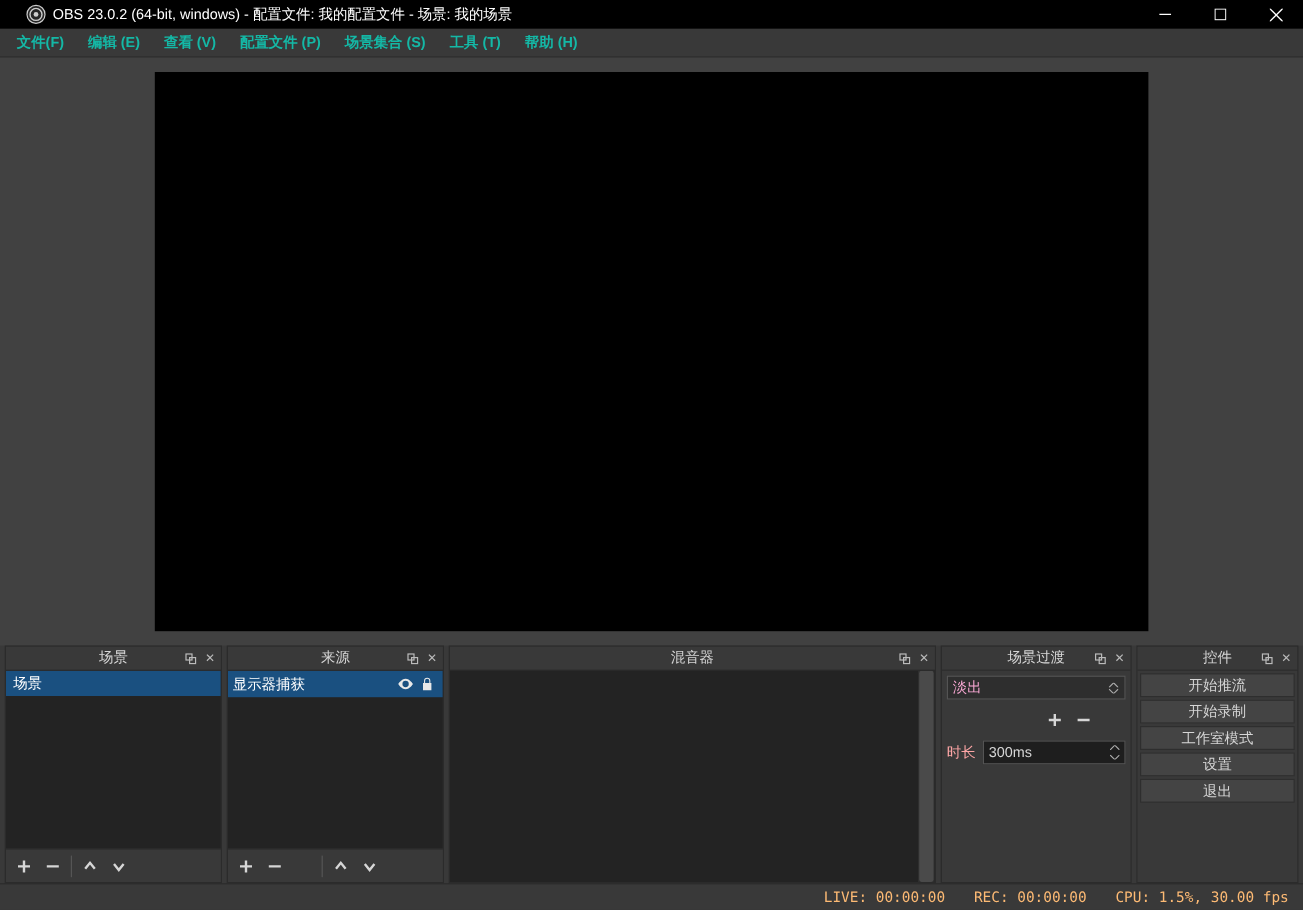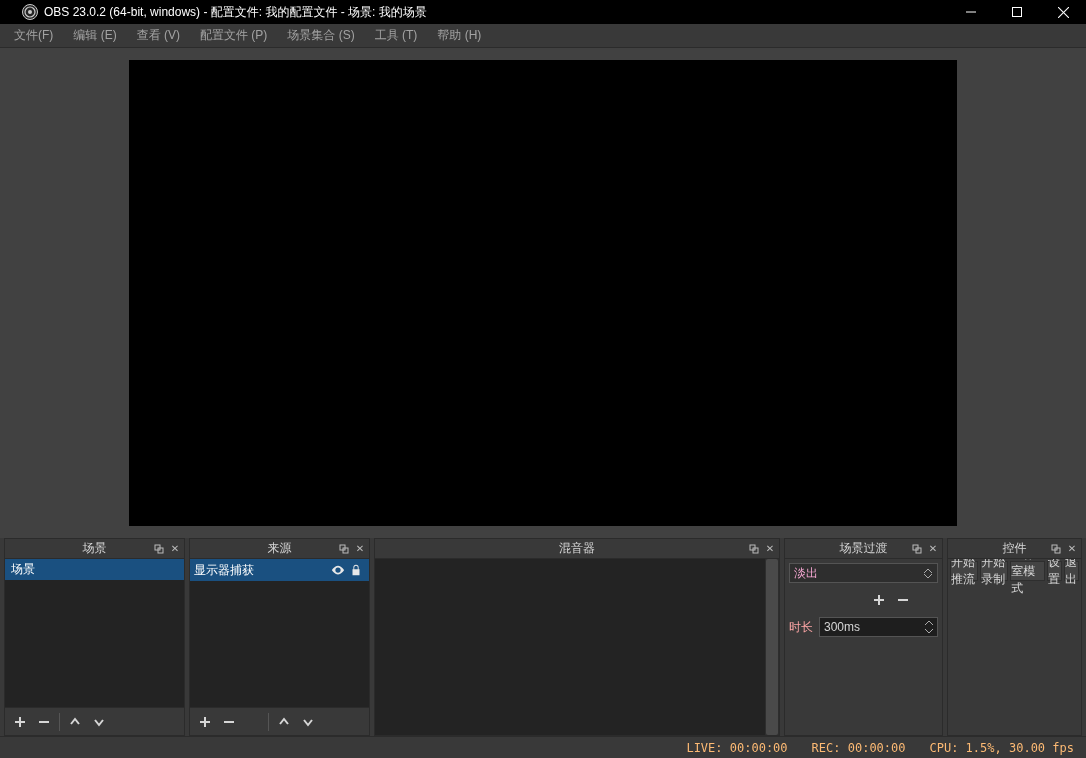--- a/index.html
+++ b/index.html
@@ -46,22 +46,23 @@
 .menubar {
   height: 24px;
   background: #393939;
   display: flex;
   align-items: center;
   padding: 0 4px;
   border-bottom: 1px solid #2b2b2b;
 }
 .menubar .menu-item {
   padding: 0 10px;
-  color: #a3a3a3;
+  color: #14b8a6;
   cursor: default;
+  font-weight: bold;
 }
 
 
 .preview-area {
   flex: 1;
   background: #414141;
   display: flex;
   align-items: center;
   justify-content: center;
   padding: 12px 8px;
@@ -230,21 +231,21 @@
 }
 .spinbox .spin-btns div { flex:1; display:flex; align-items:center; justify-content:center; }
 .spinbox .spin-btns svg { width:8px; height:4px; }
 
 
 .dock.controls { width: 135px; }
 .dock.controls .dock-body {
   background: #393939;
   padding: 2px;
   display: flex;
-  flex-direction: row;
+  flex-direction: column;
   gap: 2px;
 }
 .ctrl-btn {
   height: 20px;
   background: #444444;
   border: 1px solid #2e2e2e;
   display: flex;
   align-items: center;
   justify-content: center;
   color: #d6d6d6;

